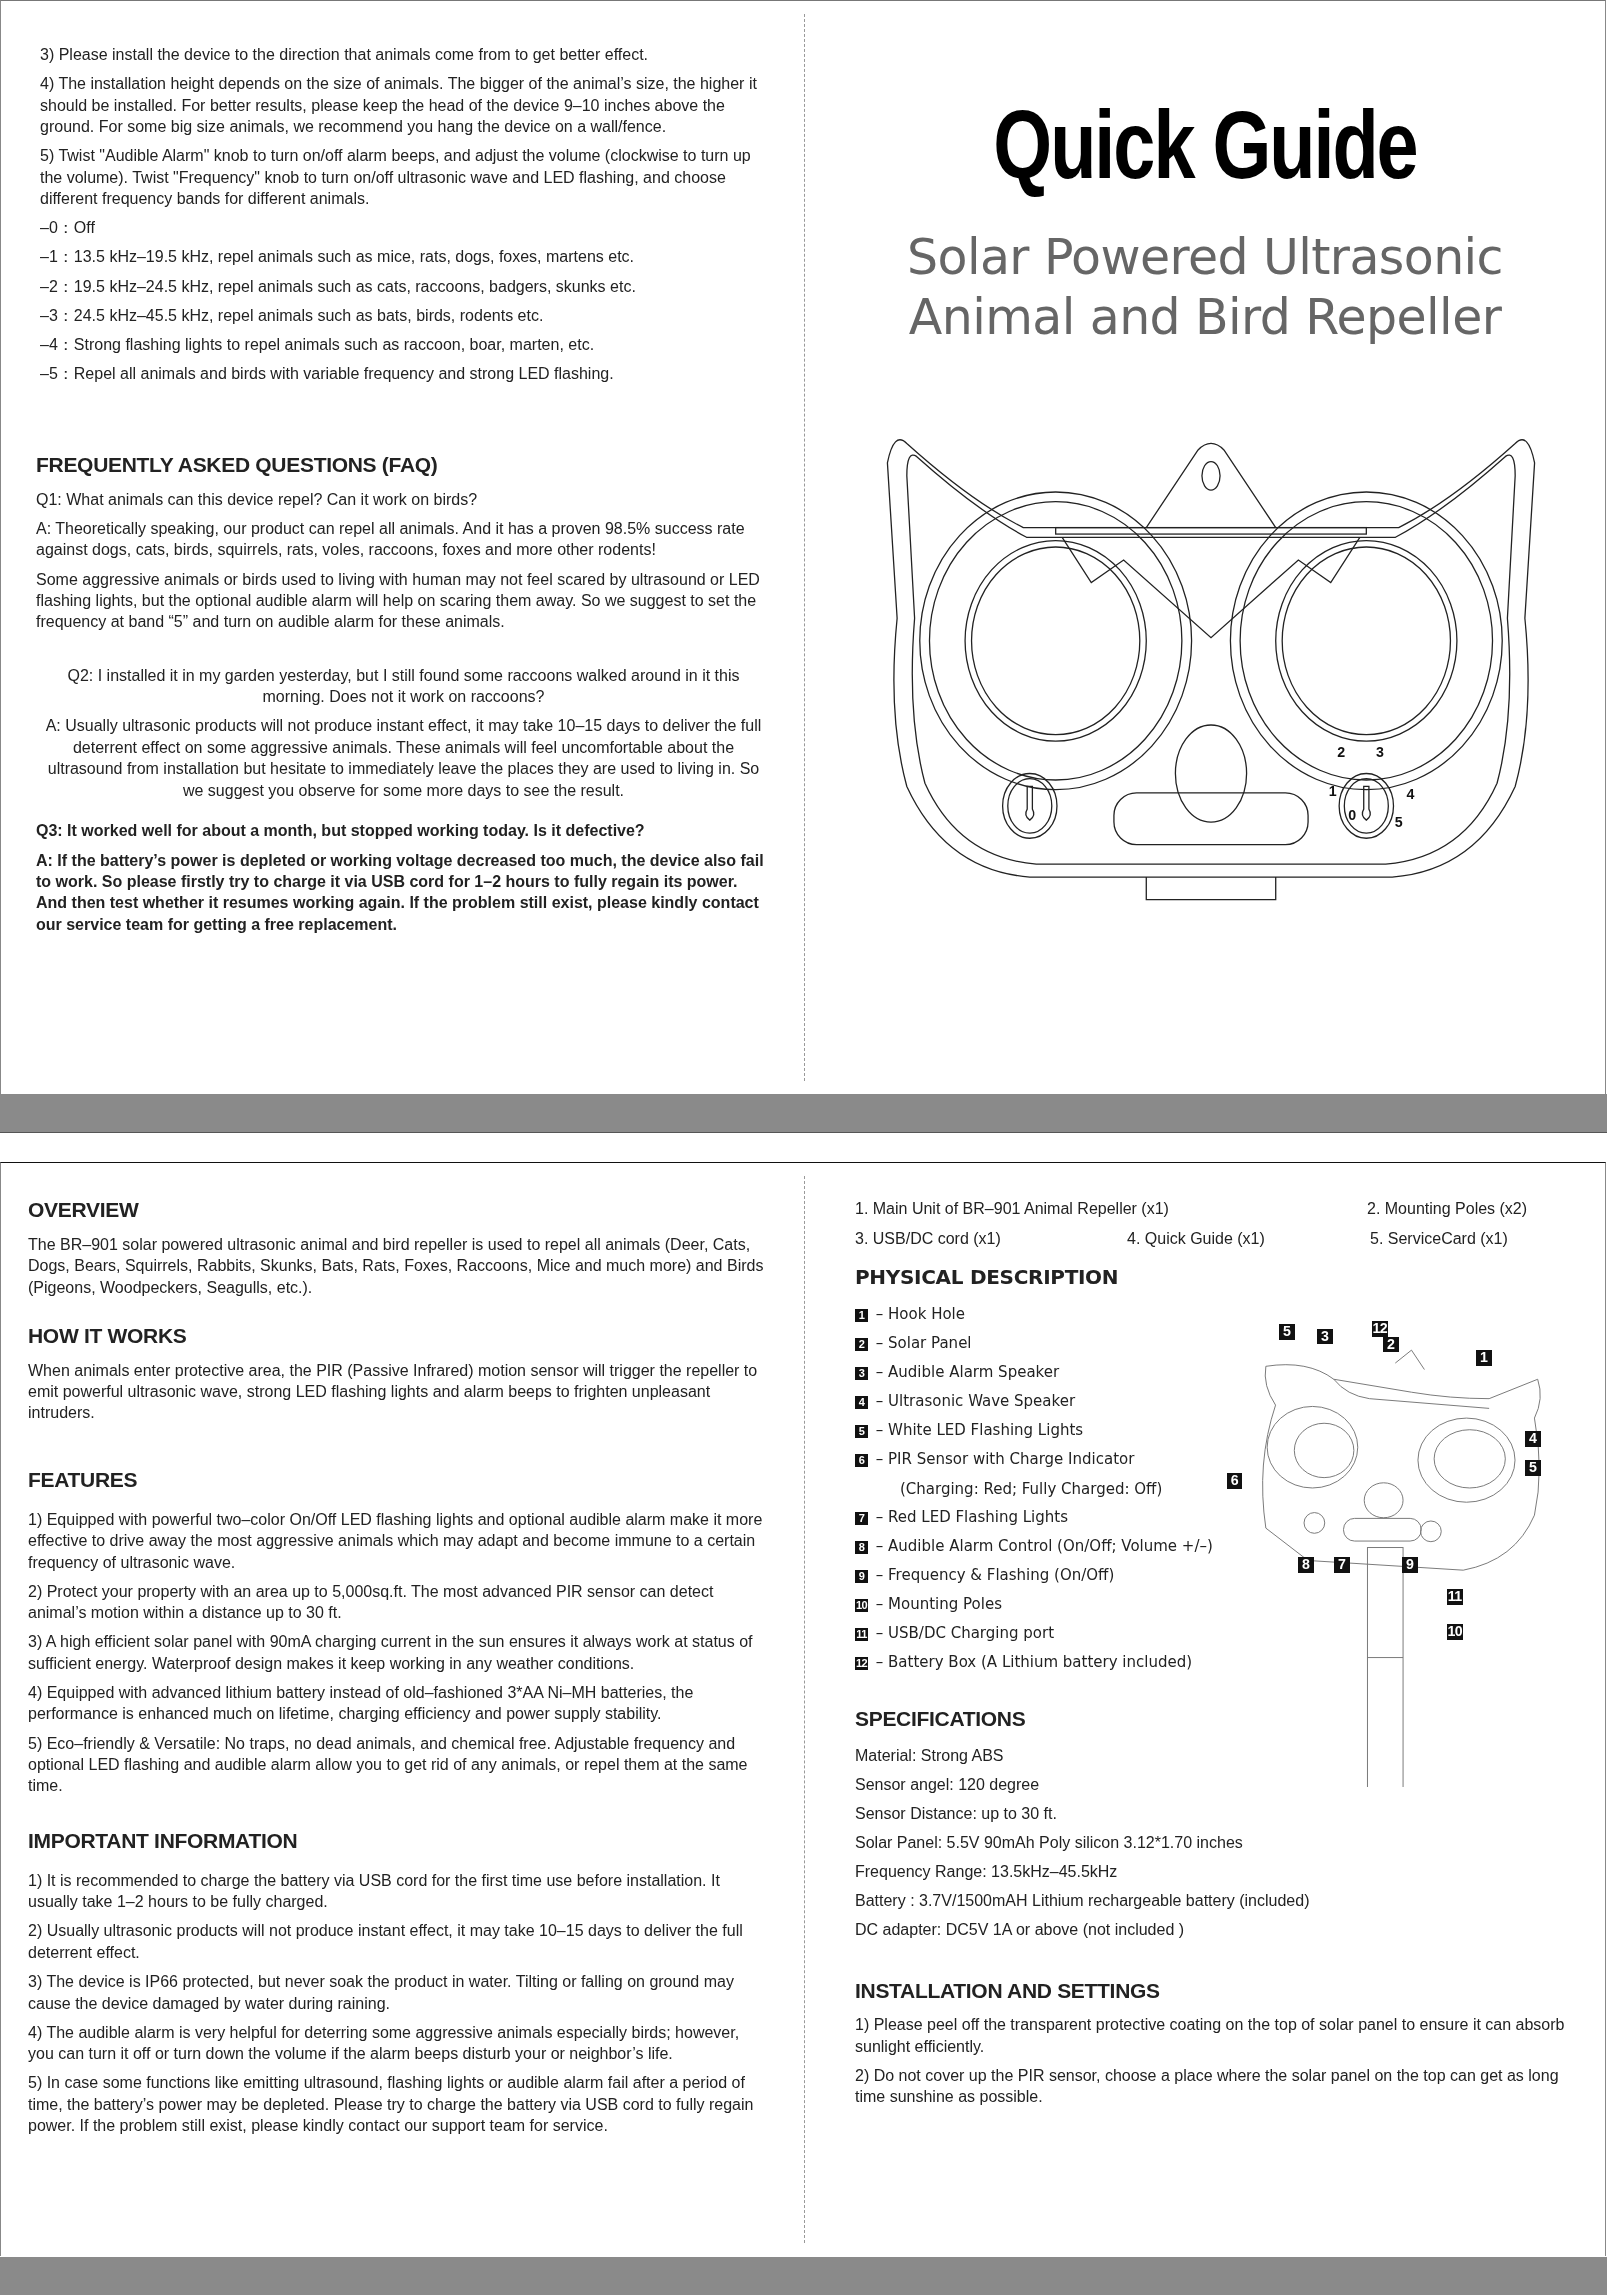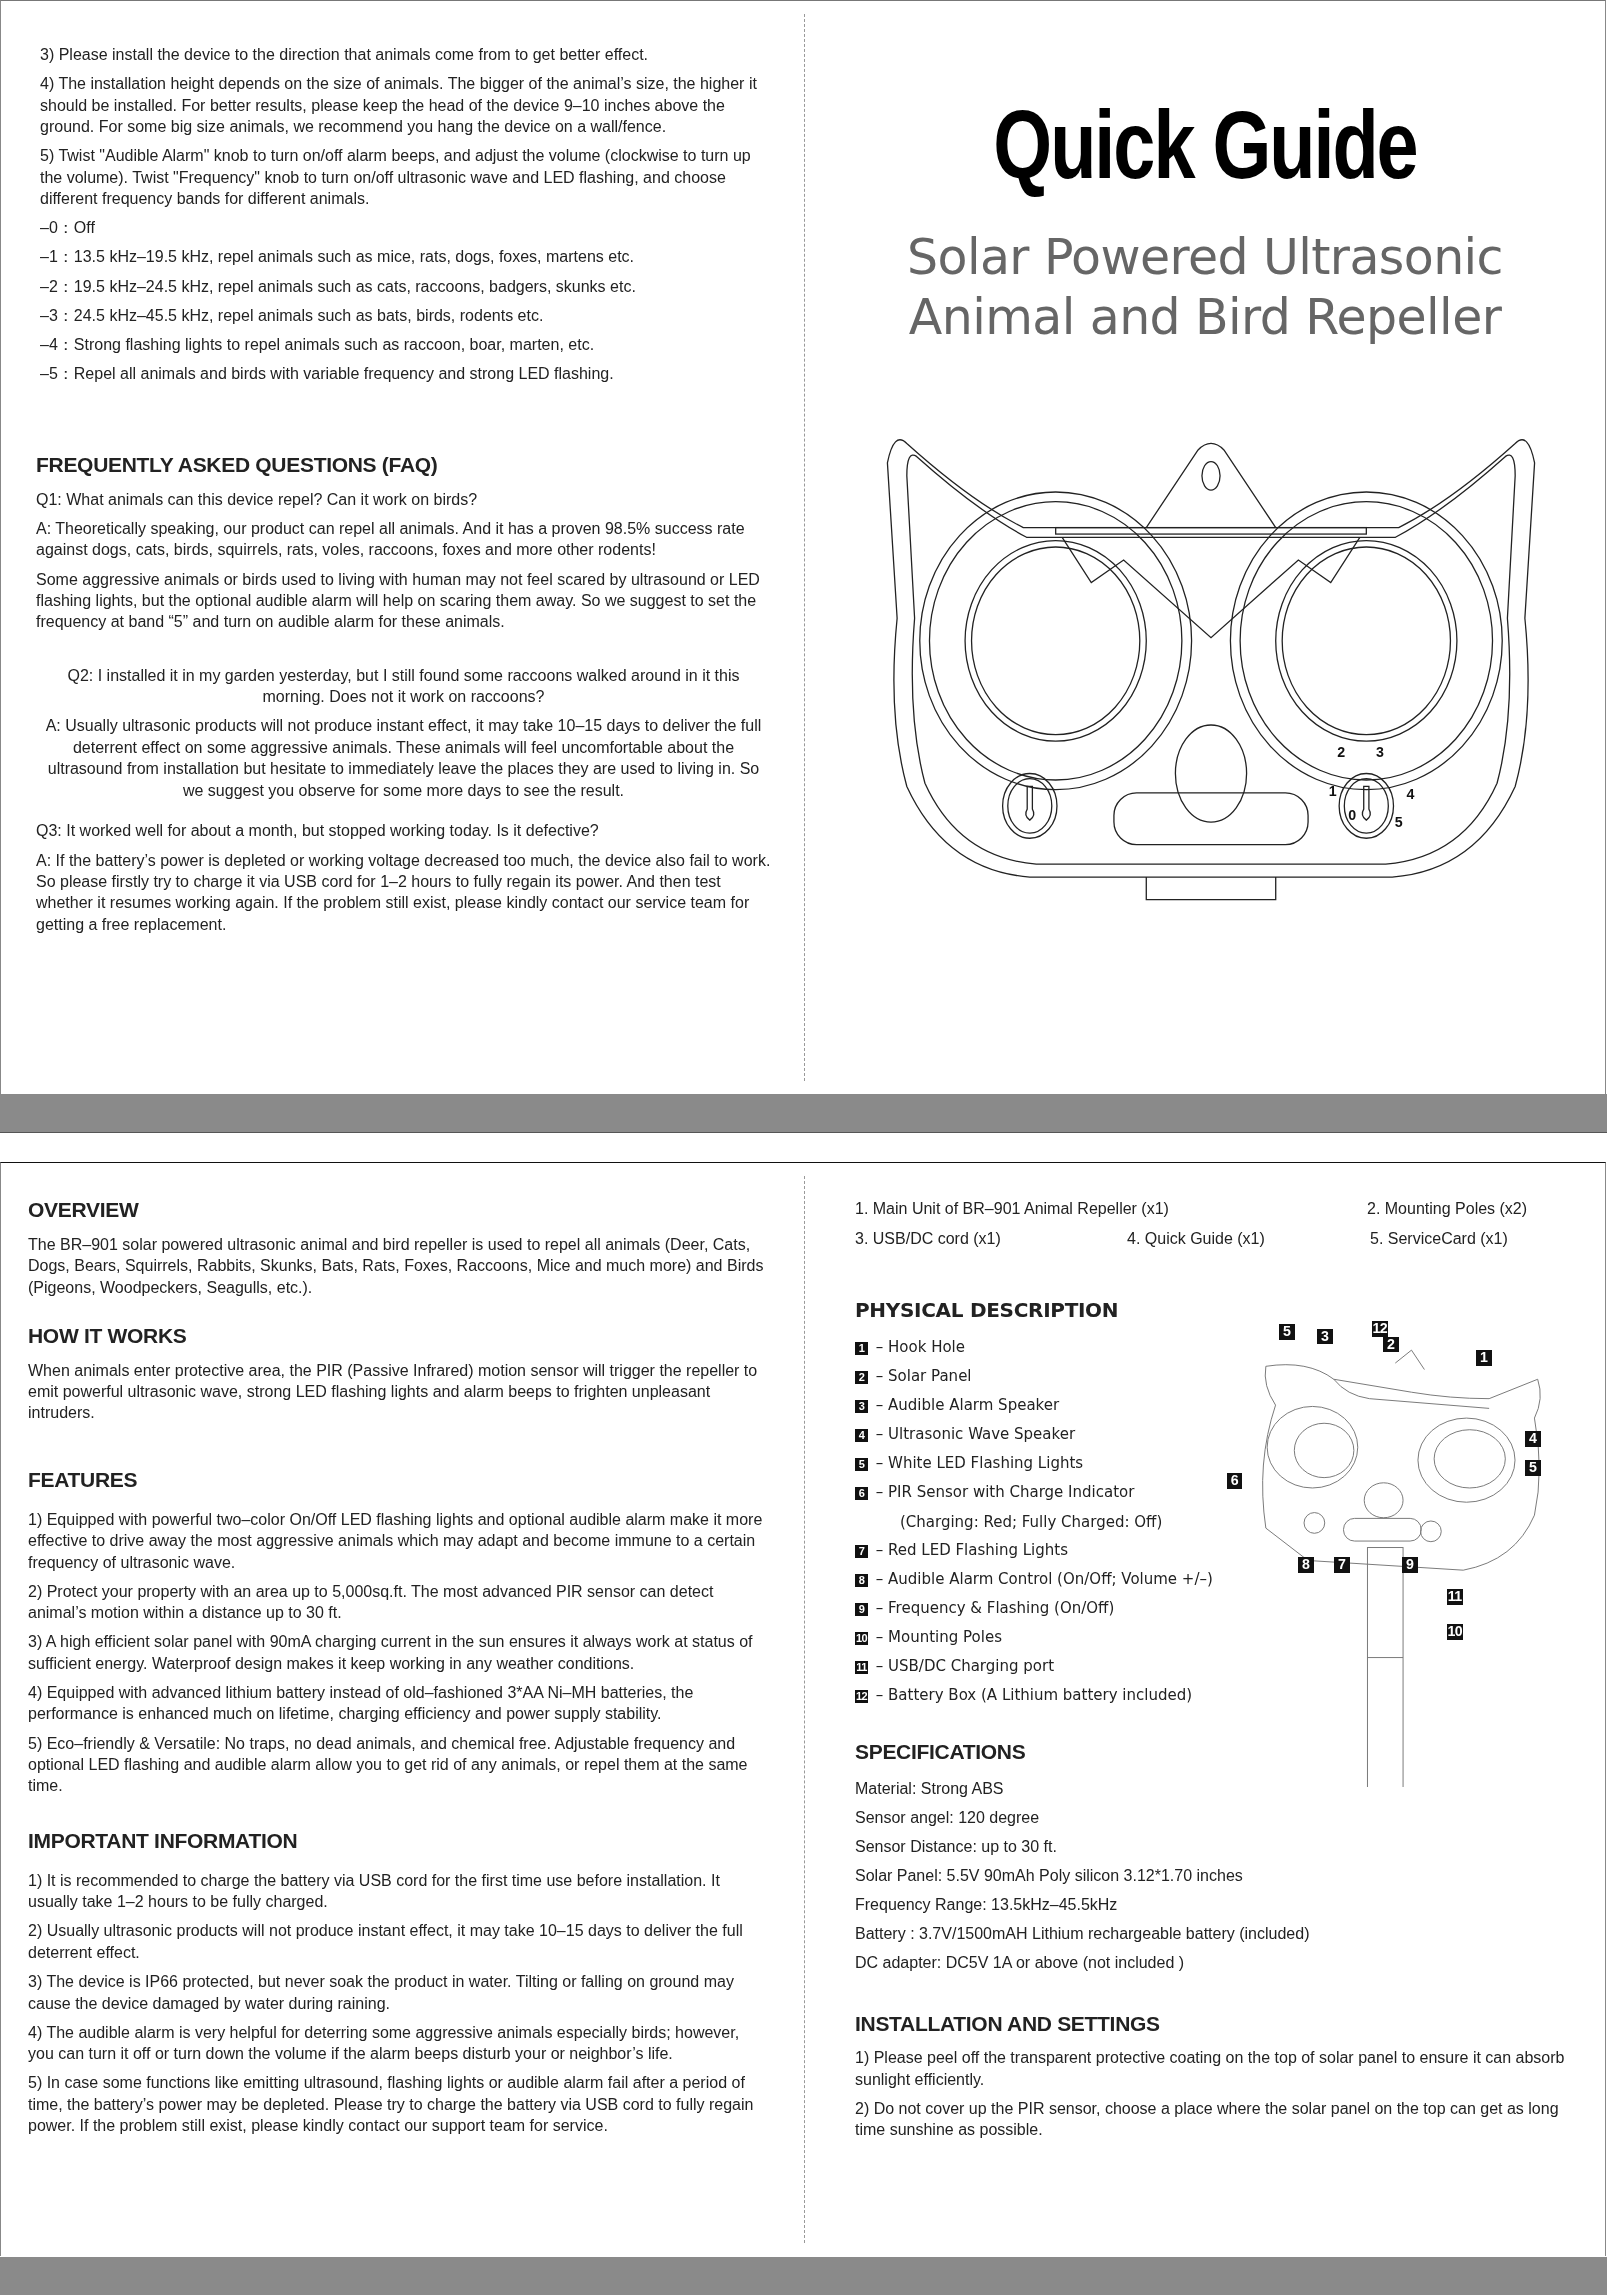--- a/index.html
+++ b/index.html
@@ -71,21 +71,21 @@
   <h2 style="margin-bottom:11.7px;">FREQUENTLY ASKED QUESTIONS (FAQ)</h2>
   <div>
     <p class="para">Q1: What animals can this device repel? Can it work on birds?</p>
     <p class="para">A:  Theoretically speaking, our product can repel all animals. And it has a proven 98.5% success rate against dogs, cats, birds, squirrels, rats, voles, raccoons, foxes and more other rodents!</p>
     <p class="para">Some aggressive animals or birds used to living with human may not feel scared by ultrasound or LED flashing lights, but the optional audible alarm will help on scaring them away. So we suggest to set the frequency at band “5” and turn on audible alarm for these animals.</p>
   </div>
   <div class="faq-q" style="margin-top:32px;text-align:center;">
     <p class="para">Q2: I installed it in my garden yesterday, but I still found some raccoons walked around in it this morning. Does not it work on raccoons?</p>
     <p class="para">A:  Usually ultrasonic products will not produce instant effect, it may take 10–15 days to deliver the full deterrent effect on some aggressive animals. These animals will feel uncomfortable about the ultrasound from installation but hesitate to immediately leave the places they are used to living in. So we suggest you observe for some more days to see the result.</p>
   </div>
-  <div class="faq-q" style="">
+  <div class="faq-q" style="font-weight:bold;">
     <p class="para">Q3: It worked well for about a month, but stopped working today. Is it defective?</p>
     <p class="para">A:  If the battery’s power is depleted or working voltage decreased too much, the device also fail to work. So please firstly try to charge it via USB cord for 1–2 hours to fully regain its power. And then test whether it resumes working again. If the problem still exist, please kindly contact our service team for getting a free replacement.</p>
   </div>
 </div>
 
 <div id="cover-title">Quick Guide</div>
 <div id="cover-sub">
   <div>Solar Powered Ultrasonic</div>
   <div>Animal and Bird Repeller</div>
 </div>
@@ -177,21 +177,21 @@
       <span style="width:512px;">1. Main Unit of BR–901 Animal Repeller (x1)</span>
       <span>2. Mounting Poles (x2)</span>
     </div>
     <div class="pkg-row">
       <span style="width:272px;">3. USB/DC cord (x1)</span>
       <span style="width:243px;">4. Quick Guide (x1)</span>
       <span>5. ServiceCard (x1)</span>
     </div>
   </div>
 
-  <div style="margin-top:48px;">
+  <div style="margin-top:15px;">
     <h2 style="margin-bottom:11.7px; font-family:'DejaVu Sans',sans-serif; font-size:20px;">PHYSICAL DESCRIPTION</h2>
     <div id="pd-list">
         <div class="pd-item">
           <span class="num-box">1</span>
           <span>– Hook Hole</span>
         </div>
         <div class="pd-item">
           <span class="num-box">2</span>
           <span>– Solar Panel</span>
         </div>

